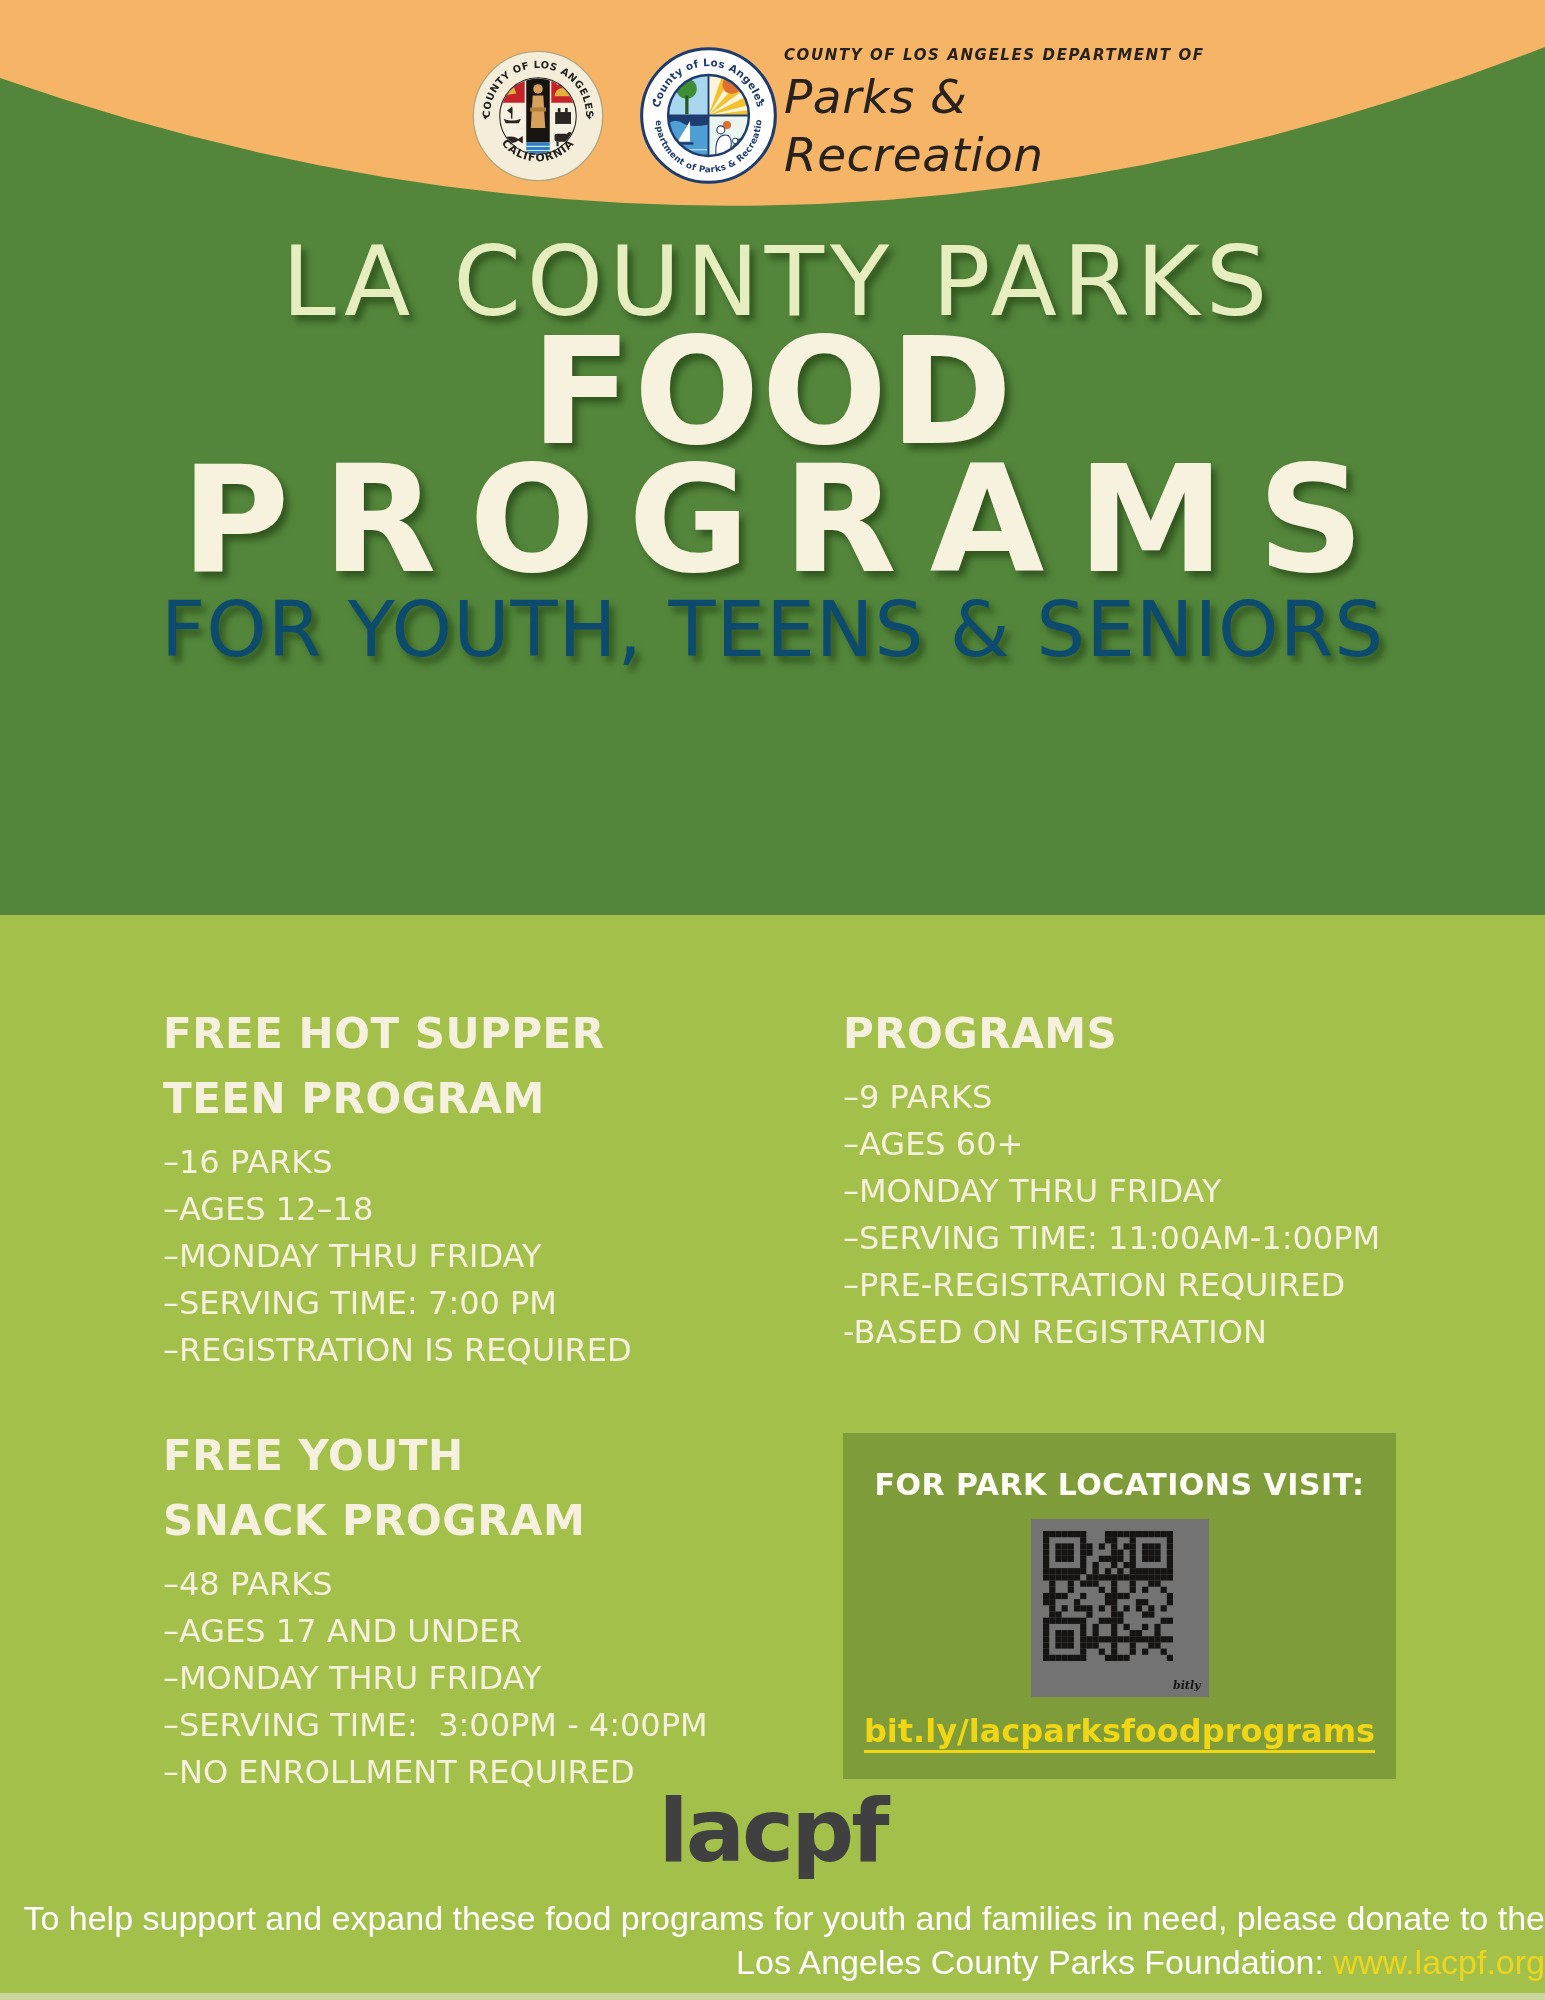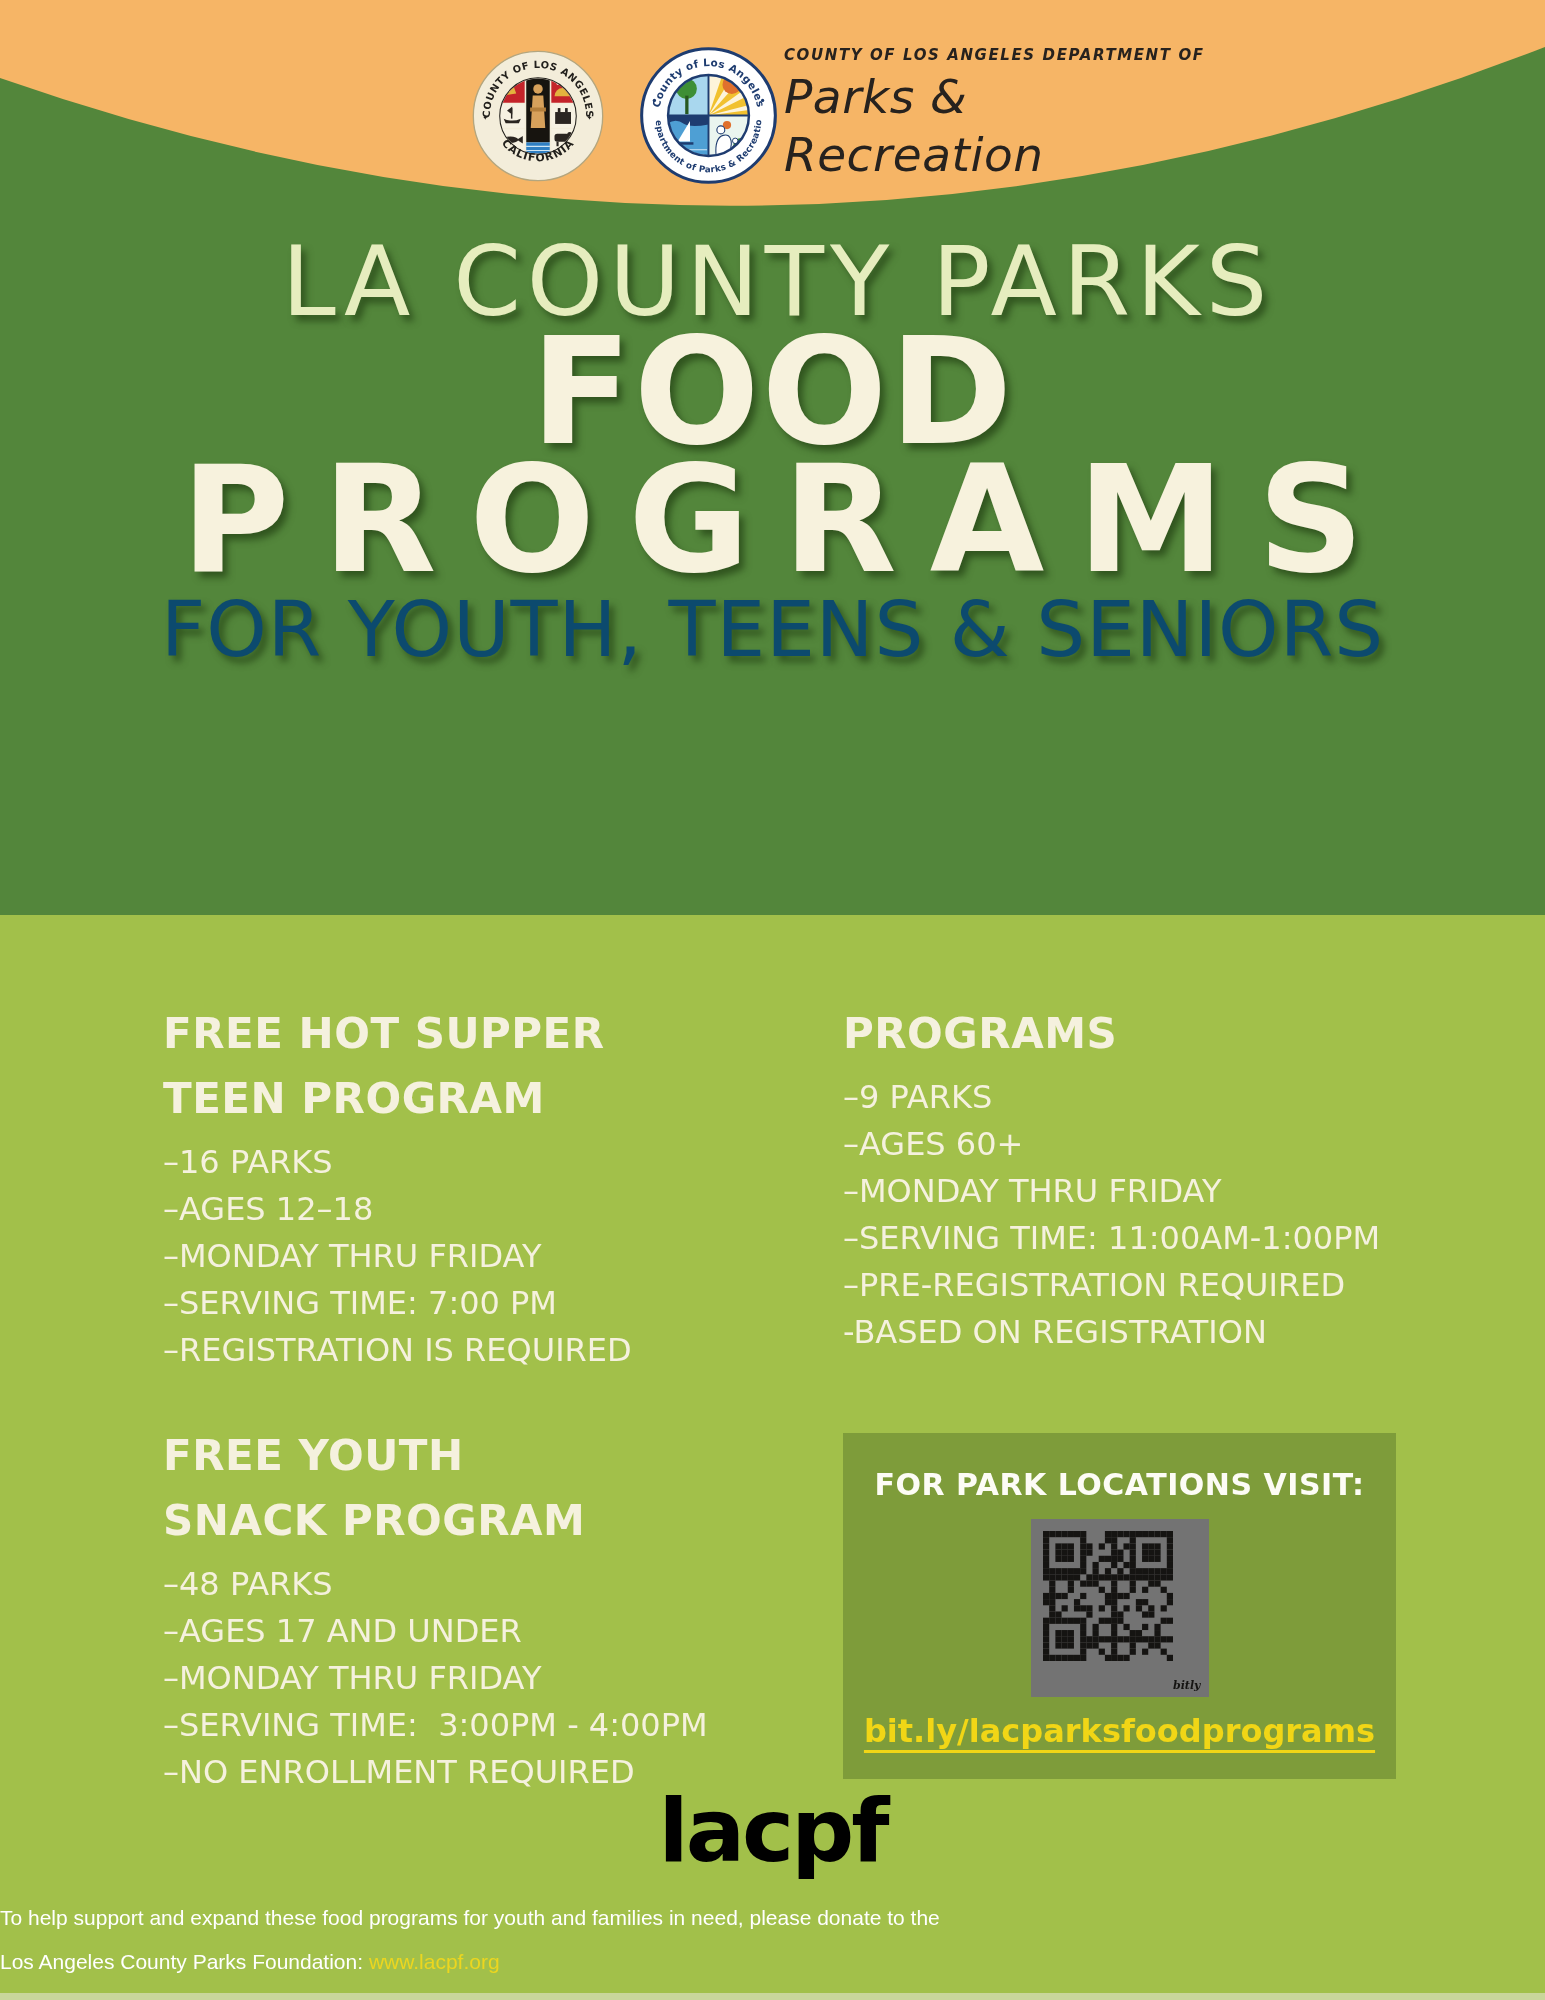--- a/index.html
+++ b/index.html
@@ -31,23 +31,23 @@
   .prog3{left:843px;top:1001px;width:580px;}
   .loc-box{position:absolute;left:843px;top:1433px;width:553px;height:346px;background:#7e9c3a;}
   .loc-h{margin-top:34px;text-align:center;font-size:30px;font-weight:bold;color:#fdfcf5;letter-spacing:0.5px;}
   .qr-card{position:relative;width:154px;height:154px;background:#737373;margin:17px auto 0;padding:12px;text-decoration:underline;}
   .qr-card svg{display:block;}
   .bitly{position:absolute;right:8px;bottom:5px;font-size:11px;font-weight:bold;font-style:italic;color:#151412;
     font-family:"DejaVu Serif",serif;}
   .loc-link{display:block;margin-top:15px;text-align:center;font-size:32px;font-weight:bold;color:#f1d616;
     text-decoration:underline;text-decoration-thickness:3px;text-underline-offset:8px;}
   .lacpf{position:absolute;left:0;right:0;top:1787px;text-align:center;font-size:88px;font-weight:bold;
-    letter-spacing:-3px;color:#000000;line-height:1;}
-  .footer{position:absolute;left:0;right:0;top:1896px;text-align:left;color:#ffffff;
-    font-family:"Liberation Sans",sans-serif;font-size:21px;line-height:44px;}
+    letter-spacing:-3px;color:#404040;line-height:1;}
+  .footer{position:absolute;left:0;right:0;top:1896px;text-align:right;color:#ffffff;
+    font-family:"Liberation Sans",sans-serif;font-size:34px;line-height:44px;}
   .footer a{color:#ecd61f;text-decoration:none;}
   .bottom-strip{position:absolute;left:0;bottom:0;width:100%;height:7px;background:#c9d69b;}
   svg text{font-family:"DejaVu Sans",sans-serif;}
 </style>
 </head>
 <body>
 
 <div class="poster">
 
   <div class="sect-dark"></div>

